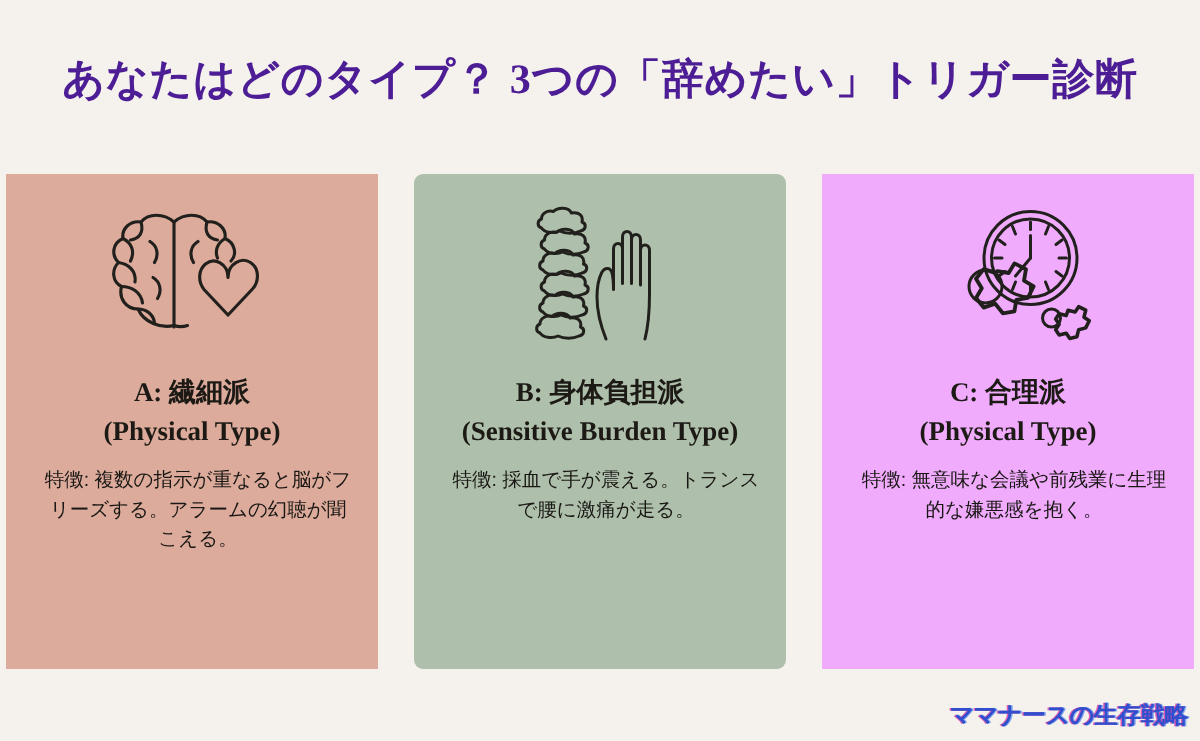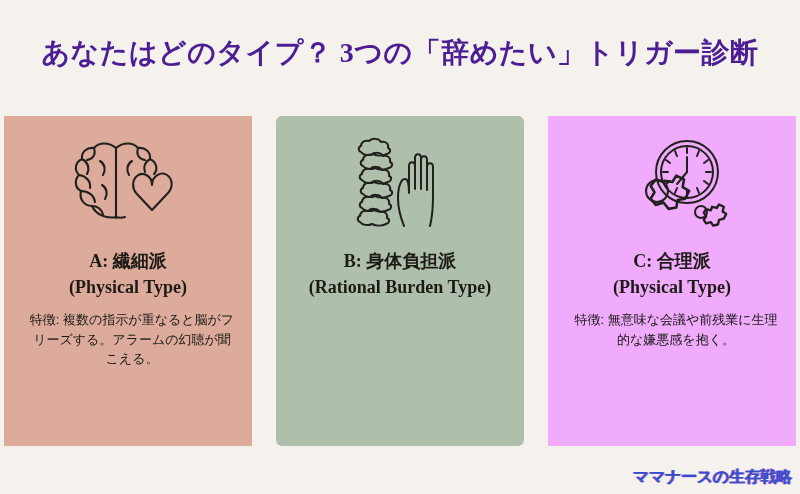--- a/index.html
+++ b/index.html
@@ -218,22 +218,23 @@
                    C80 19 86 19 86 24
                    L86 54
                    L86 31
                    C86 26 92 26 92 31
                    L92 60
                    C92 72 91 82 89 90"></path>
         </svg>
       </div>
       <div class="card-heading">
         <span class="ln">B: 身体負担派</span>
-        <span class="ln">(Rational Burden Type)</span>
-      </div>
+        <span class="ln">(Sensitive Burden Type)</span>
+      </div>
+      <div class="card-body">特徴: 採血で手が震える。トランスで腰に激痛が走る。</div>
     </div>
 
     <div class="card card-c">
       <div class="icon-wrap">
         <svg width="118" height="96" viewBox="0 0 118 96" fill="none" stroke="#22201c" stroke-width="2" stroke-linecap="round" stroke-linejoin="round">
 
           <circle cx="74" cy="36" r="31"></circle>
           <circle cx="74" cy="36" r="26"></circle>
 
           <path d="M74 12 L74 17"></path>

